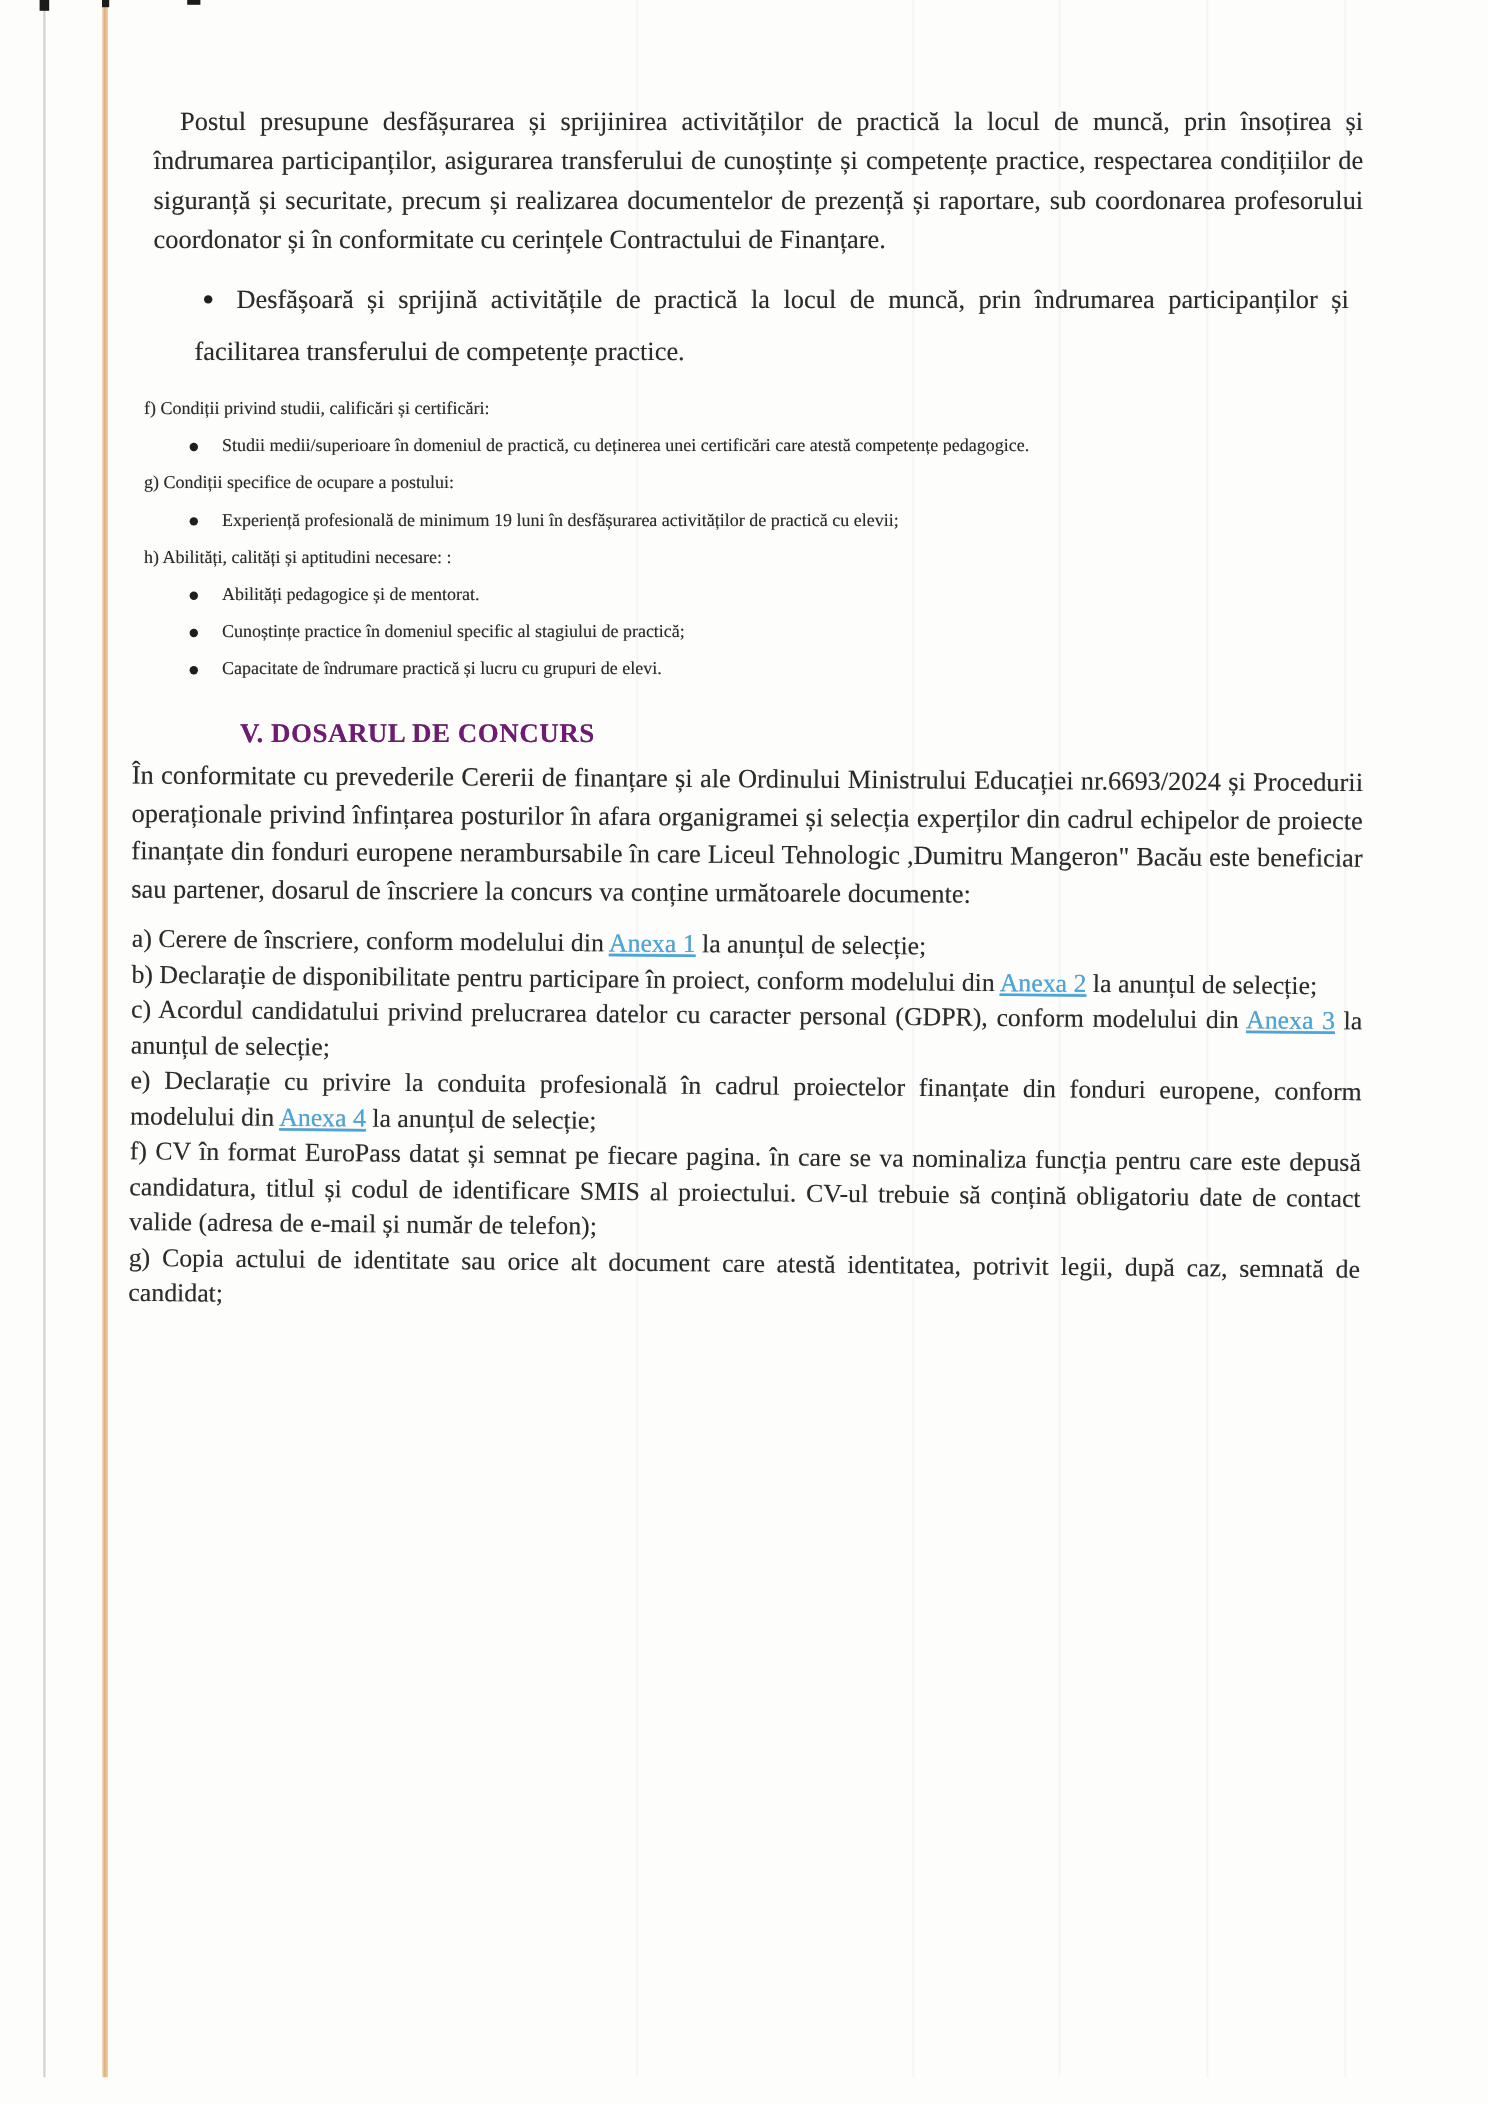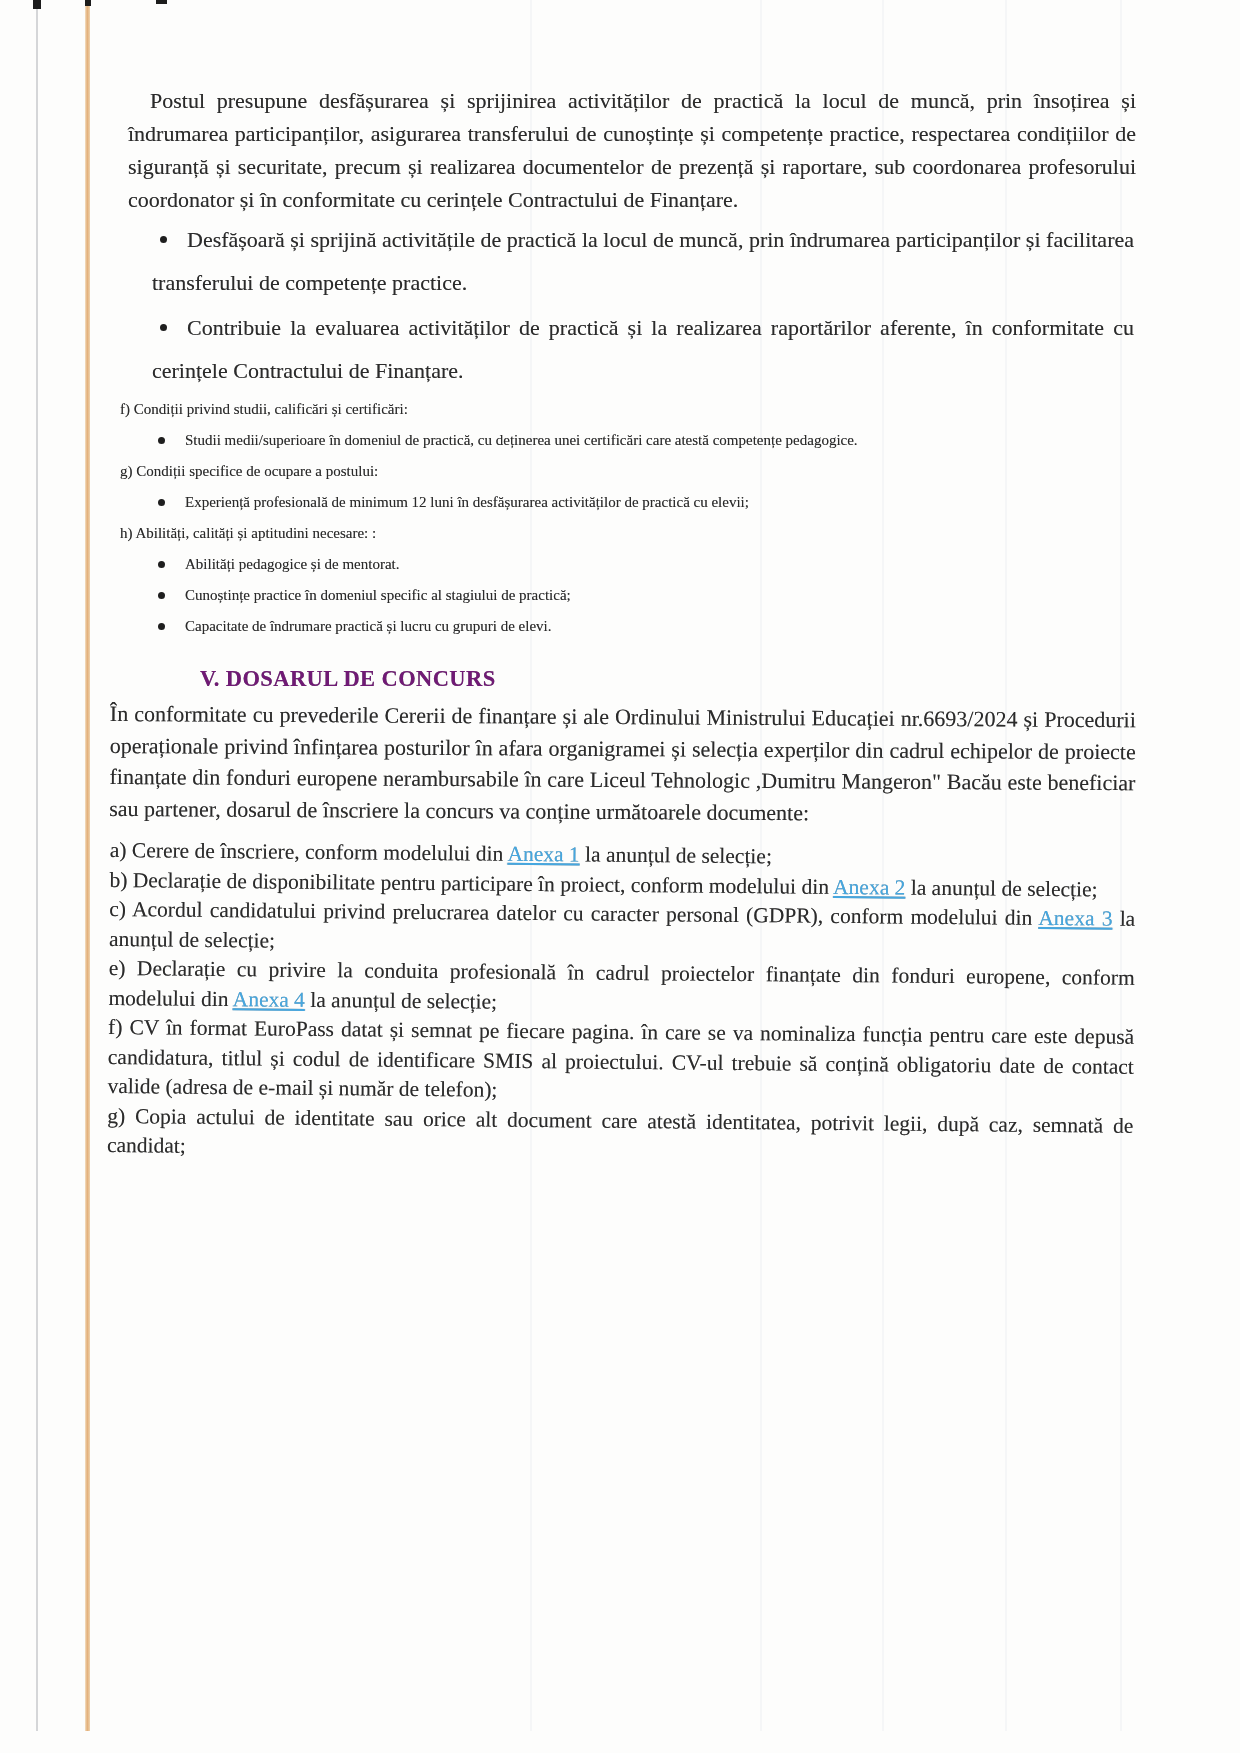--- a/index.html
+++ b/index.html
@@ -14,21 +14,21 @@
   
   .edge-gray{position:absolute;left:36px;top:0;width:2px;height:1731px;background:#c7c8cc;opacity:.75;}
   .edge-orange{position:absolute;left:85px;top:0;width:5px;height:1731px;
     background:linear-gradient(to right,#f4e0c4,#e2ae78 45%,#efd3ae);}
   .top-mark{position:absolute;background:#1c1c1c;}
   .content{position:absolute;left:110px;top:0;width:1026px;}
   .intro{margin:84px 0 0 18px;text-indent:22px;font-size:22px;line-height:33px;text-align:justify;
     text-shadow:0 0 .6px rgba(43,43,43,.45);}
   .duties{margin:0 0 0 40px;font-size:22px;line-height:43px;text-align:justify;
     text-shadow:0 0 .6px rgba(43,43,43,.45);}
-  .duty{margin:2px;text-indent:8px;}
+  .duty{margin:12px;text-indent:8px;}
   .bullet{display:inline-block;width:7px;height:7px;border-radius:50%;background:#1e1e1e;
     margin-right:20px;vertical-align:4px;}
   .cond{font-size:15px;line-height:31px;text-shadow:0 0 .6px rgba(43,43,43,.45);}
   .cond-title{margin:0 0 0 10px;}
   .cond-item{position:relative;margin:0 0 0 10px;padding-left:65px;text-align:justify;}
   .bullet2{position:absolute;left:38px;top:12px;width:7px;height:7px;border-radius:50%;background:#1e1e1e;}
   .heading{margin:24px 0 0 90px;font-size:22.5px;font-weight:bold;color:#701a75;letter-spacing:.4px;
     text-shadow:0 0 .5px rgba(20,20,20,.5);}
   .dosar{margin:6px 0 0;font-size:22px;line-height:31.5px;text-align:justify;
     transform:rotate(.35deg);transform-origin:0 0;text-shadow:0 0 .6px rgba(43,43,43,.45);}
@@ -52,31 +52,30 @@
   <div class="streak" style="left:882px;"></div>
   <div class="streak" style="left:1005px;"></div>
   <div class="streak" style="left:1120px;"></div>
 
   <div class="content">
 
     <p class="intro">Postul presupune desfășurarea și sprijinirea activităților de practică la locul de muncă, prin însoțirea și îndrumarea participanților, asigurarea transferului de cunoștințe și competențe practice, respectarea condițiilor de siguranță și securitate, precum și realizarea documentelor de prezență și raportare, sub coordonarea profesorului coordonator și în conformitate cu cerințele Contractului de Finanțare.</p>
 
     <div class="duties">
       <p class="duty"><span class="bullet"></span><span>Desfășoară și sprijină activitățile de practică la locul de muncă, prin îndrumarea participanților și facilitarea transferului de competențe practice.</span></p>
-      <p class="duty"><span class="bullet"></span><span>Contribuie la evaluarea activităților de practică și la realizarea raportărilor aferente, în conformitate cu cerințele Contractului de Finanțare.</span></p>
     </div>
 
     <div class="cond">
       <p class="cond-title">f) Condiții privind studii, calificări și certificări:</p>
       <div class="cond-item"><span class="bullet2"></span><span>Studii medii/superioare în domeniul de practică, cu deținerea unei certificări care atestă competențe pedagogice.</span></div>
     </div>
 
     <div class="cond">
       <p class="cond-title">g) Condiții specifice de ocupare a postului:</p>
-      <div class="cond-item"><span class="bullet2"></span><span>Experiență profesională de minimum 12 luni în desfășurarea activităților de practică cu elevii;</span></div>
+      <div class="cond-item"><span class="bullet2"></span><span>Experiență profesională de minimum 19 luni în desfășurarea activităților de practică cu elevii;</span></div>
     </div>
 
     <div class="cond">
       <p class="cond-title">h) Abilități, calități și aptitudini necesare: :</p>
       <div class="cond-item"><span class="bullet2"></span><span>Abilități pedagogice și de mentorat.</span></div>
       <div class="cond-item"><span class="bullet2"></span><span>Cunoștințe practice în domeniul specific al stagiului de practică;</span></div>
       <div class="cond-item"><span class="bullet2"></span><span>Capacitate de îndrumare practică și lucru cu grupuri de elevi.</span></div>
     </div>
 
     <p class="heading">V. DOSARUL DE CONCURS</p>

